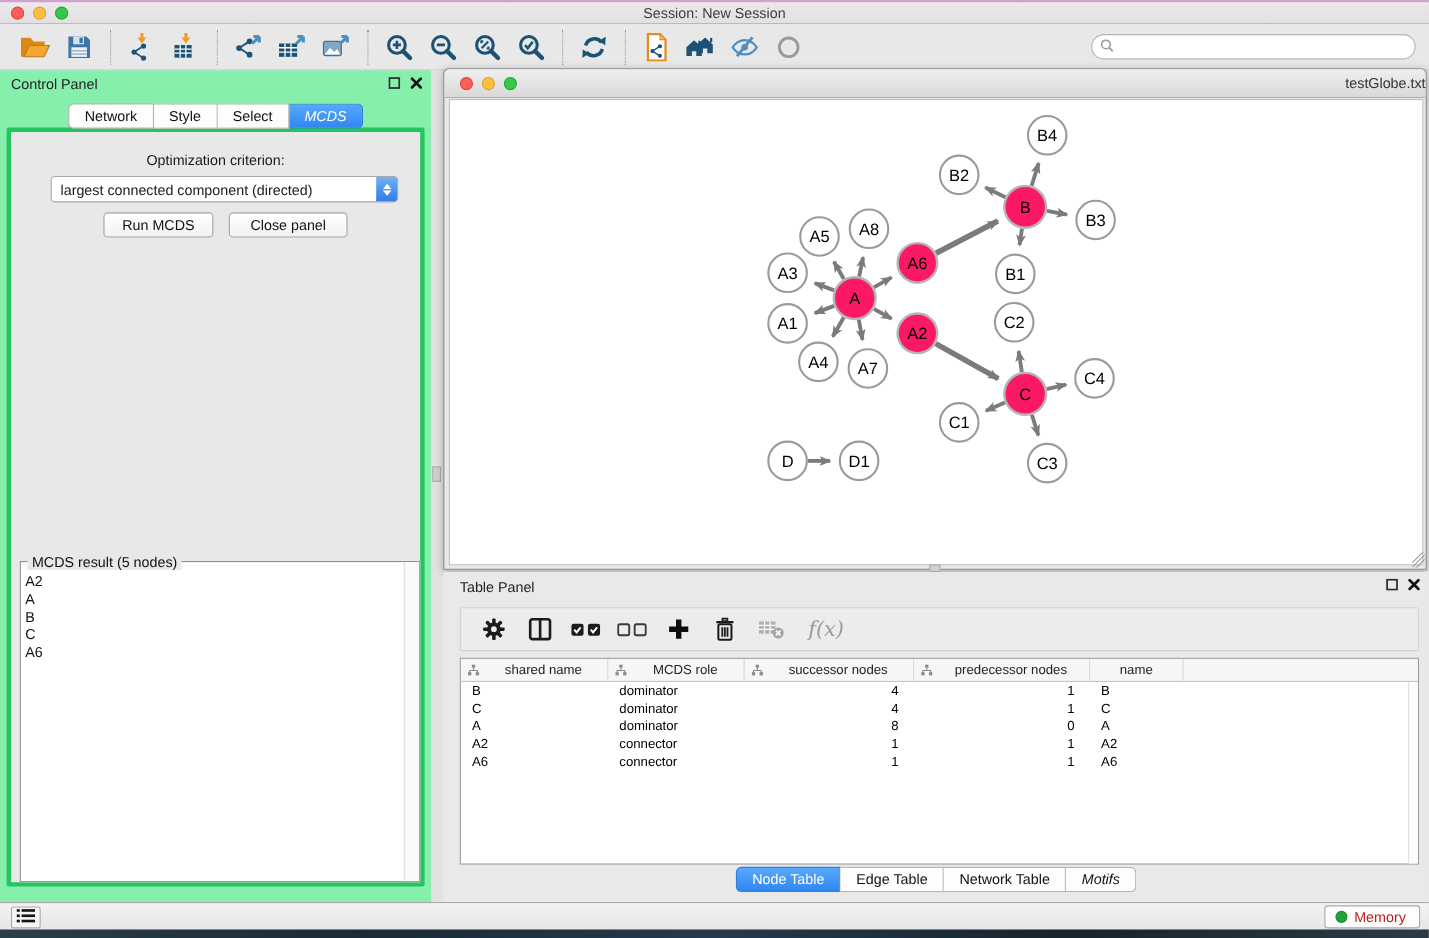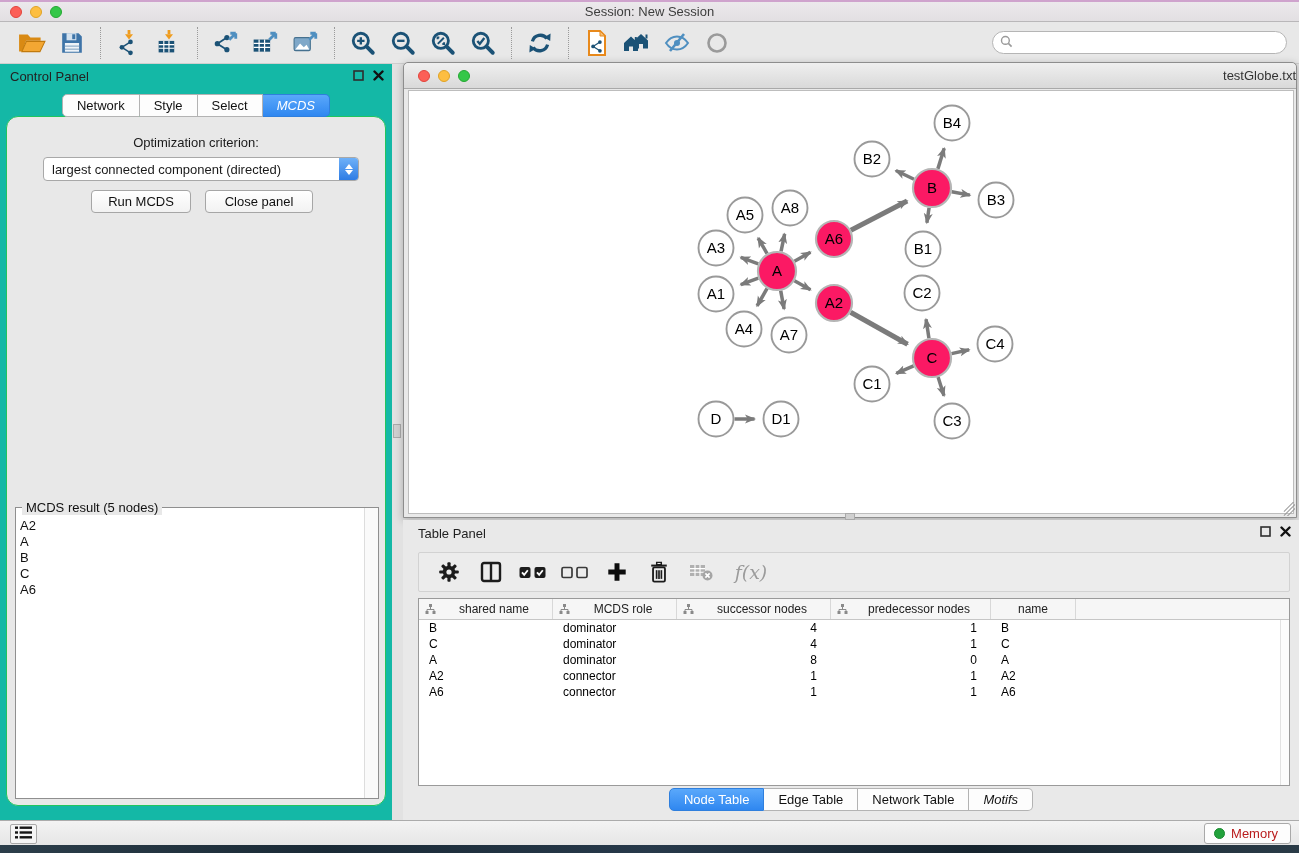--- a/index.html
+++ b/index.html
@@ -21,32 +21,32 @@
   #toolbar { position:absolute; left:0; top:22px; width:1299px; height:42px; background:#e8e8e8;
     border-bottom:1px solid #cfcfcf; display:flex; align-items:center; padding-left:12px; }
   .tool-btn { width:40px; height:34px; display:flex; align-items:center; justify-content:center;
     background:transparent; border:none; cursor:default; }
   .tb-sep { width:1px; height:32px; margin:0 8px; border-left:1px dotted #9a9a9a; }
   #search-wrap { position:absolute; right:12px; top:9px; width:295px; height:23px; background:#fff;
     border:1px solid #b5b5b5; border-radius:12px; display:flex; align-items:center; padding-left:7px; }
   #search-wrap input { border:none; outline:none; flex:1; font-size:12px; background:transparent; height:100%; }
 
   
-  #control-panel { position:absolute; left:0; top:64px; width:392px; height:756px; background:#14b8a6; }
+  #control-panel { position:absolute; left:0; top:64px; width:392px; height:756px; background:#86efac; }
   #cp-header { position:absolute; left:0; top:0; width:100%; height:24px; display:flex; align-items:center; }
   #cp-header .panel-title { margin-left:10px; font-size:13px; color:#222; }
   .panel-header-icons { position:absolute; right:8px; top:5px; display:flex; gap:9px; align-items:center; }
   #cp-tabs { position:absolute; left:0; top:30px; width:100%; display:flex; justify-content:center; z-index:3; }
   .seg-tab { height:23px; padding:0 14px; background:#fdfdfd; border:1px solid #b3b3b3; border-left:none;
     display:flex; align-items:center; font-size:13px; color:#111; cursor:default; }
   .seg-tab:first-child { border-left:1px solid #b3b3b3; border-radius:5px 0 0 5px; }
   .seg-tab:last-child { border-radius:0 5px 5px 0;font-style:italic; }
   .seg-tab.active { background:linear-gradient(#5aa8fb,#2f87f0); border-color:#2f7fdd; color:#fff; }
   #cp-content { position:absolute; left:6px; top:52px; width:380px; height:690px;
-    background:#e8e8e8; border:1px solid #22c55e; border-radius:12px; }
+    background:#e8e8e8; border:4px solid #22c55e; border-radius:2px; }
   #opt-label { position:absolute; left:0; top:18px; width:100%; text-align:center; font-size:13px; }
   #criterion-select { position:absolute; left:36px; top:40px; width:316px; height:24px; background:#fff;
     border:1px solid #a8a8a8; border-radius:4px; display:flex; align-items:center; }
   #criterion-select .value { flex:1; padding-left:8px; font-size:13px; white-space:nowrap; overflow:hidden; }
   #criterion-select .stepper { width:19px; height:22px; margin-right:0px; border-radius:0 3px 3px 0;
     background:linear-gradient(#6fb1f8,#2e7ce4); display:flex; flex-direction:column; align-items:center; justify-content:center; gap:1px; }
   .stepper svg { display:block; }
   .push-btn { position:absolute; height:23px; background:linear-gradient(#ffffff,#f2f2f2); border:1px solid #a6a6a6;
     border-radius:4px; font-size:13px; color:#111; display:flex; align-items:center; justify-content:center; cursor:default; }
   #run-btn  { left:84px; top:73px; width:100px; }

